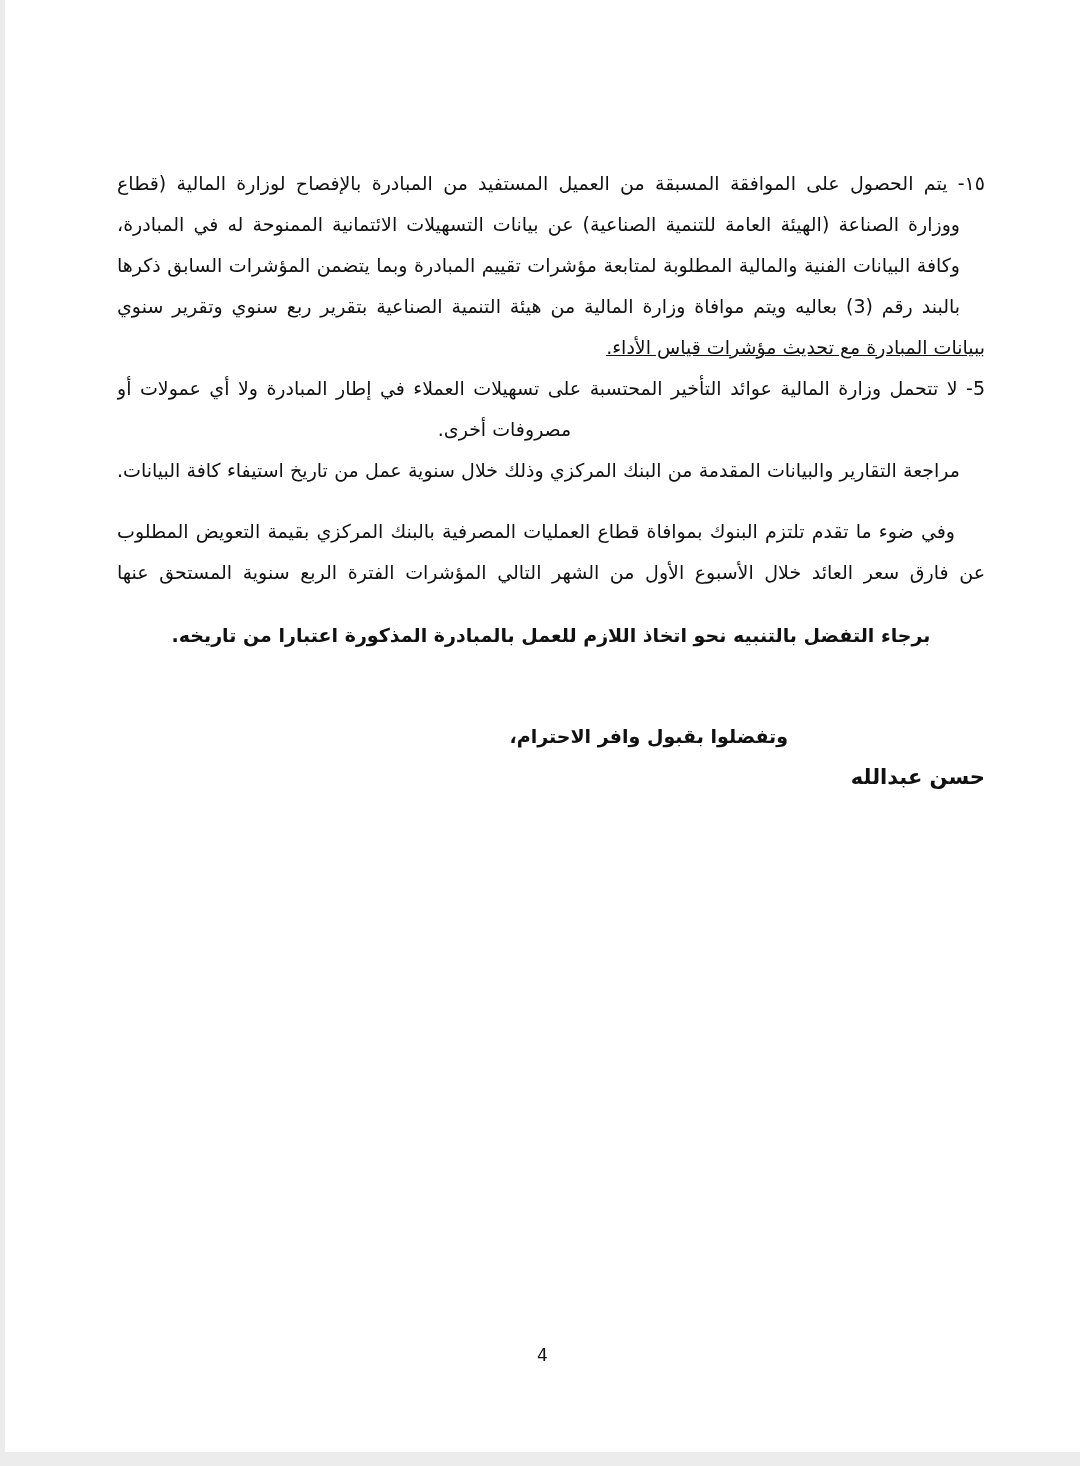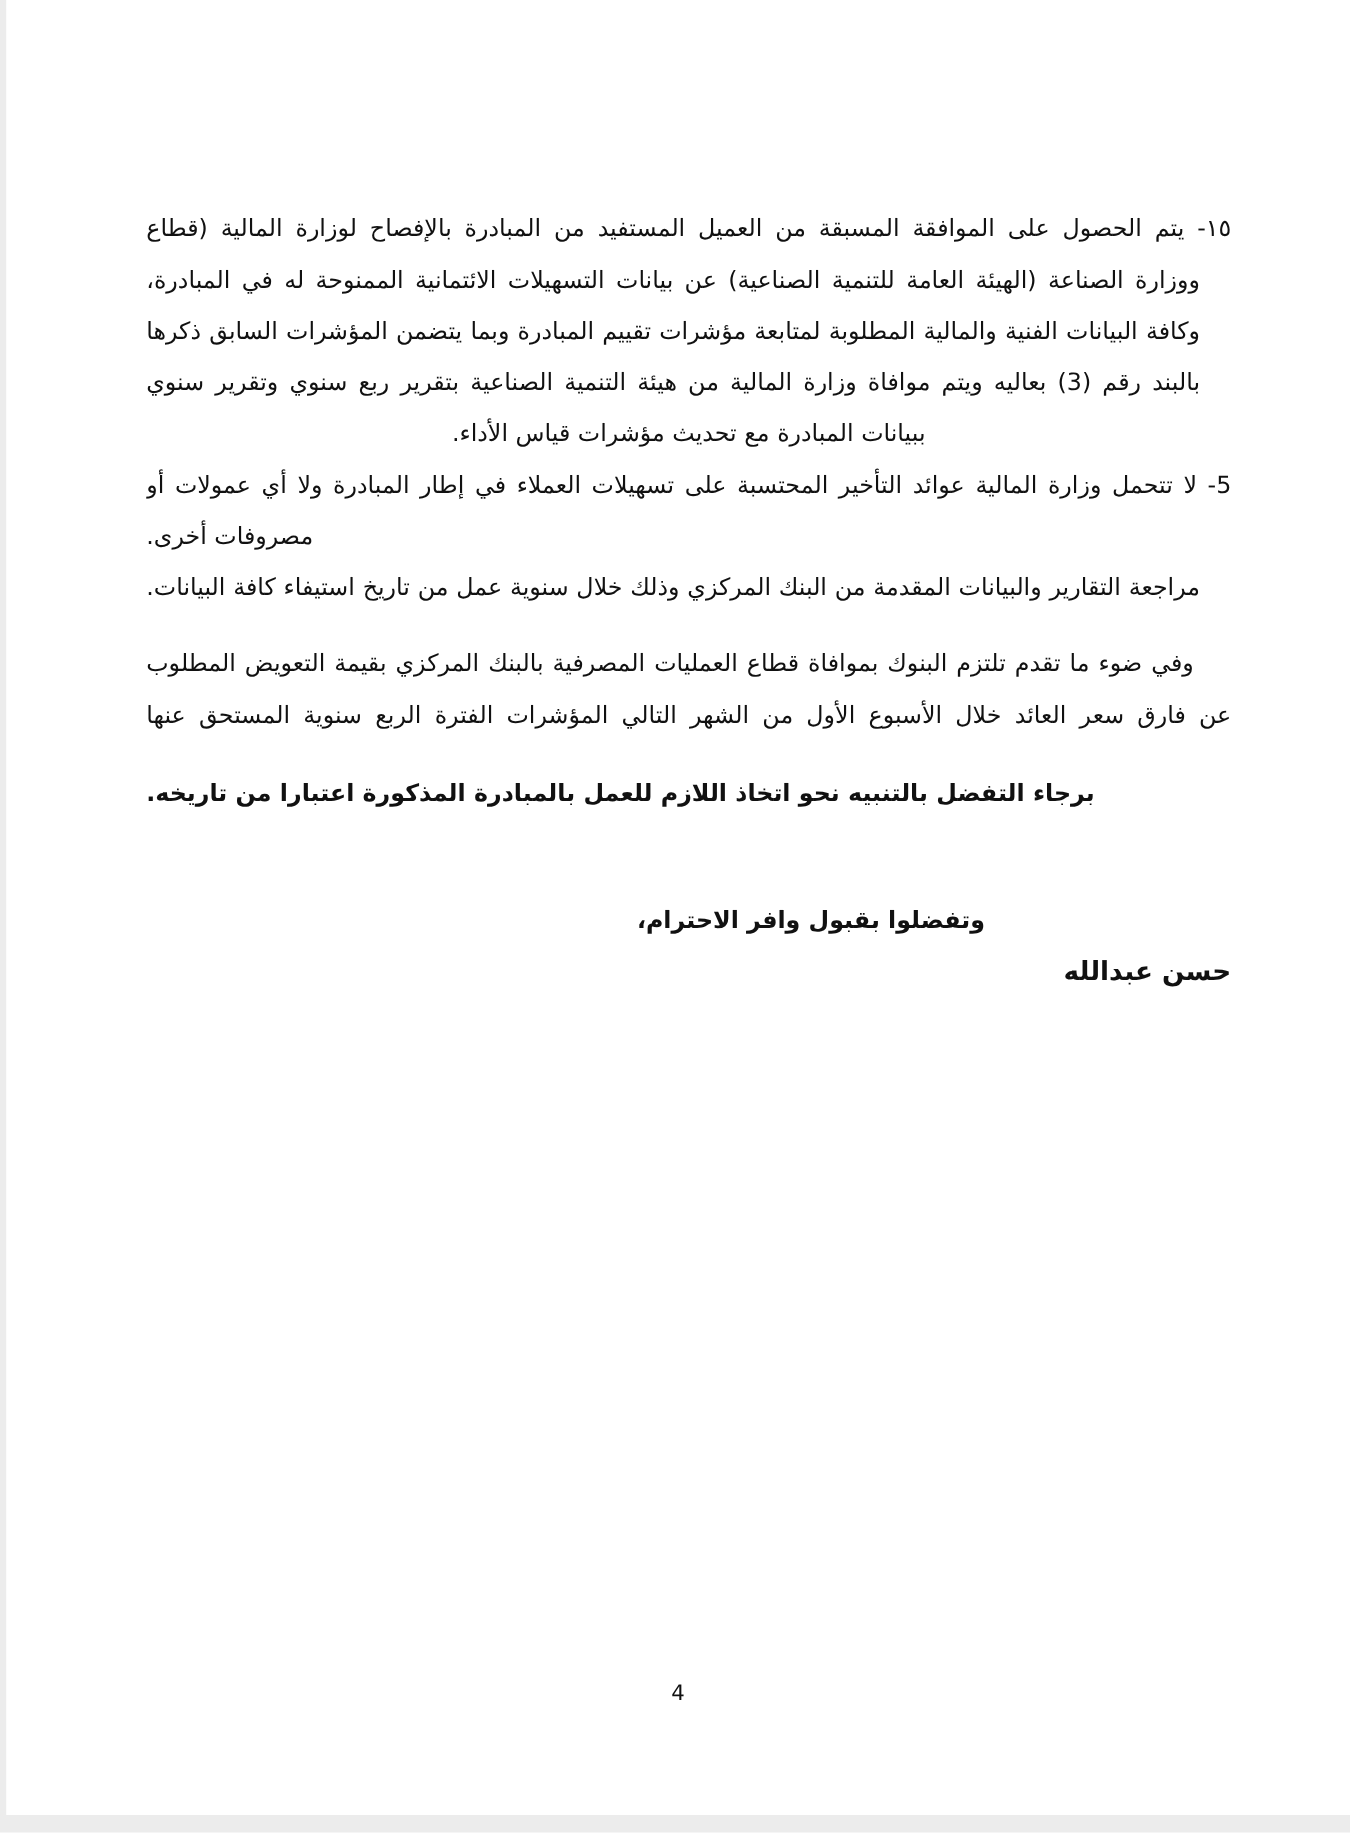--- a/index.html
+++ b/index.html
@@ -28,25 +28,25 @@
     overflow:hidden;
     white-space:nowrap;
   }
   .just{
     white-space:normal;
     text-align:justify;
     text-align-last:justify;
   }
   .cont{padding-right:25px;}          
   .first-indent{padding-right:30px;}  
-  .center{text-align:center;}
-  .item16-last{text-align:left;padding-right:93px;}
+  .center{text-decoration:underline;}
+  .item16-last{text-align:center;padding-right:93px;}
   .para{margin-top:20px;}
   .bold{font-weight:700;}
-  .action{margin-top:22px;text-align:left;}
+  .action{margin-top:22px;text-align:center;}
   .salutation{margin-top:60px;text-align:right;padding-right:197px;}
   .signature{text-align:right;padding-left:88px;font-size:21px;}
   .page-number{
     position:absolute;left:0;top:1340px;width:1075px;
     text-align:center;color:#111;
     font-size:17px;line-height:30px;
   }
 </style>
 </head>
 <body>

